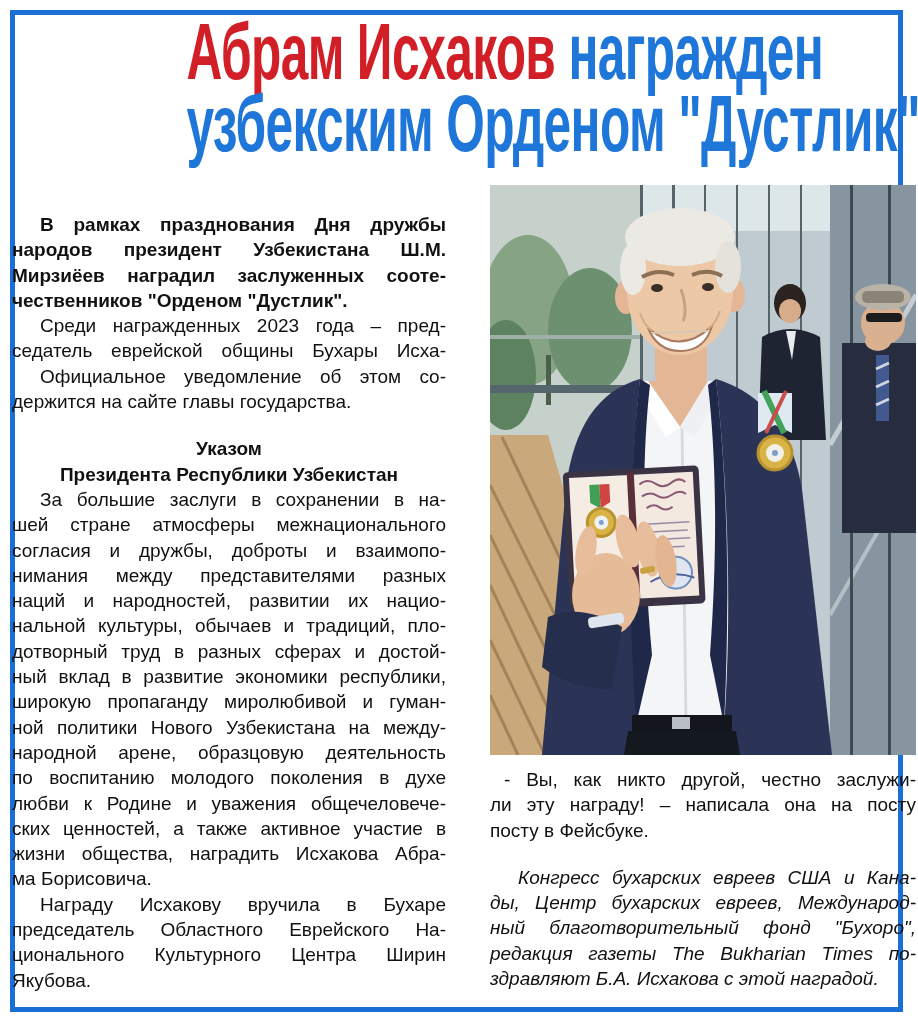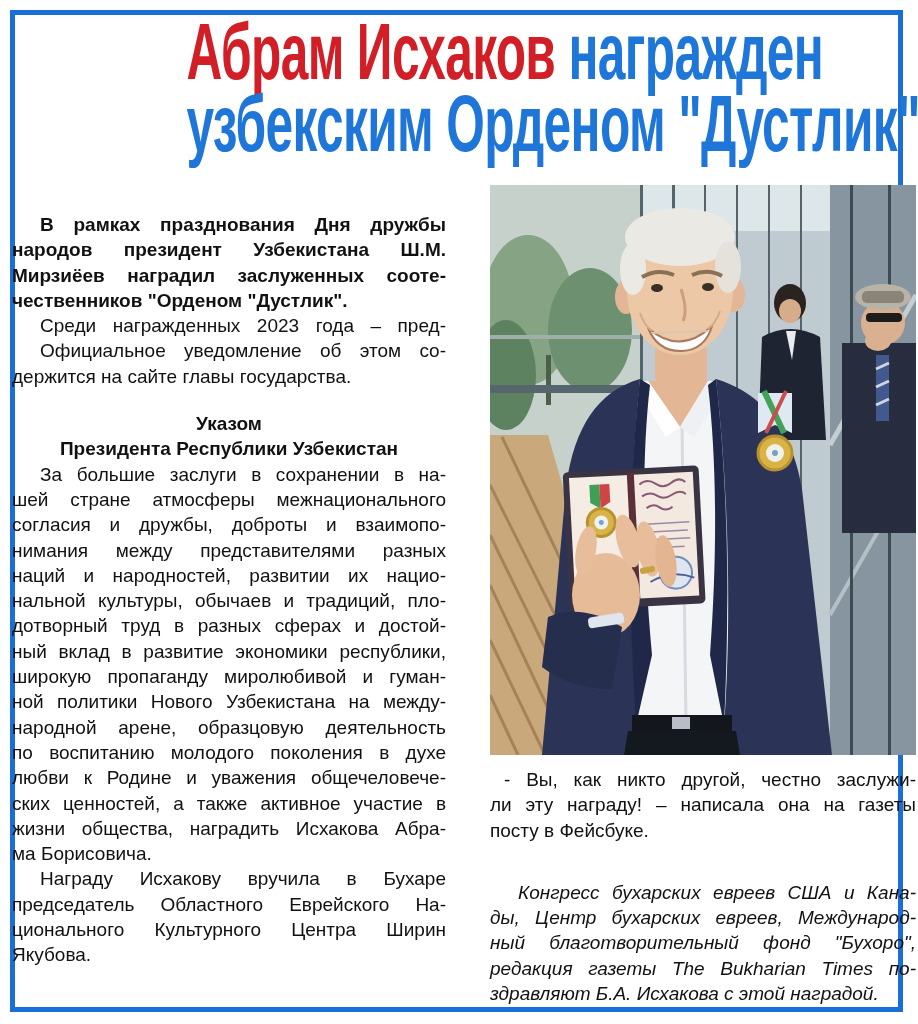--- a/index.html
+++ b/index.html
@@ -18,21 +18,21 @@
     font-weight:bold;font-size:80px;line-height:72px;letter-spacing:-1px;
     transform:scaleX(0.62);transform-origin:50% 50%;
   }
   .hl-red{color:var(--red,#d21f27);}
   .hl-blue{color:var(--blue,#1e76d9);}
   
   .left-col{position:absolute;left:12px;top:184px;width:434px;margin-top:28px;}
   .right-col{position:absolute;left:490px;top:185px;width:426px;}
   .block{margin:0;color:#111;}
   .block.h{margin-top:22px;}
-  .block.gap{margin-top:37px;}
+  .block.gap{margin-top:22px;}
   .block.bold .ln{font-weight:bold;}
   .block.italic .ln{font-style:italic;}
   .ln{
     font-size:19px;line-height:25.3px;
     text-align:justify;text-align-last:justify;
   }
   .ln.last{text-align-last:left;}
   .ln.first{padding-left:28px;}
   .right-col .block:first-child .ln.first{padding-left:14px;}
   .block.h .ln{text-align-last:center;font-weight:bold;}
@@ -53,20 +53,21 @@
 
 <div class="left-col">
     <div class="block p bold">
       <div class="ln first">В рамках празднования Дня дружбы</div>
       <div class="ln">народов президент Узбекистана Ш.М.</div>
       <div class="ln">Мирзиёев наградил заслуженных сооте-</div>
       <div class="ln last">чественников "Орденом "Дустлик".</div>
     </div>
     <div class="block p">
       <div class="ln first">Среди награжденных 2023 года – пред-</div>
+      <div class="ln">седатель еврейской общины Бухары Исха-</div>
     </div>
     <div class="block p">
       <div class="ln first">Официальное уведомление об этом со-</div>
       <div class="ln last">держится на сайте главы государства.</div>
     </div>
     <div class="block h">
       <div class="ln">Указом</div>
       <div class="ln last">Президента Республики Узбекистан</div>
     </div>
     <div class="block p">
@@ -238,21 +239,21 @@
           <rect x="150" y="382" width="15" height="6" rx="2" fill="#c9a23f" transform="rotate(-11 157 385)"></rect>
         </g>
         <path d="M58,432 Q92,418 132,442 L122,504 Q80,504 52,482 Z" fill="#262e4d"></path>
         <rect x="98" y="430" width="36" height="11" rx="4" fill="#dfe6ee" transform="rotate(-9 116 435)"></rect>
       </g>
     </svg>
   </div>
   <div class="caption-area">
       <div class="block p">
         <div class="ln first">- Вы, как никто другой, честно заслужи-</div>
-        <div class="ln">ли эту награду! – написала она на газеты</div>
+        <div class="ln">ли эту награду! – написала она на посту</div>
         <div class="ln last">посту в Фейсбуке.</div>
       </div>
       <div class="block p italic gap">
         <div class="ln first">Конгресс бухарских евреев США и Кана-</div>
         <div class="ln">ды, Центр бухарских евреев, Международ-</div>
         <div class="ln">ный благотворительный фонд "Бухоро",</div>
         <div class="ln">редакция газеты The Bukharian Times по-</div>
         <div class="ln last">здравляют Б.А. Исхакова с этой наградой.</div>
       </div>
     </div>

